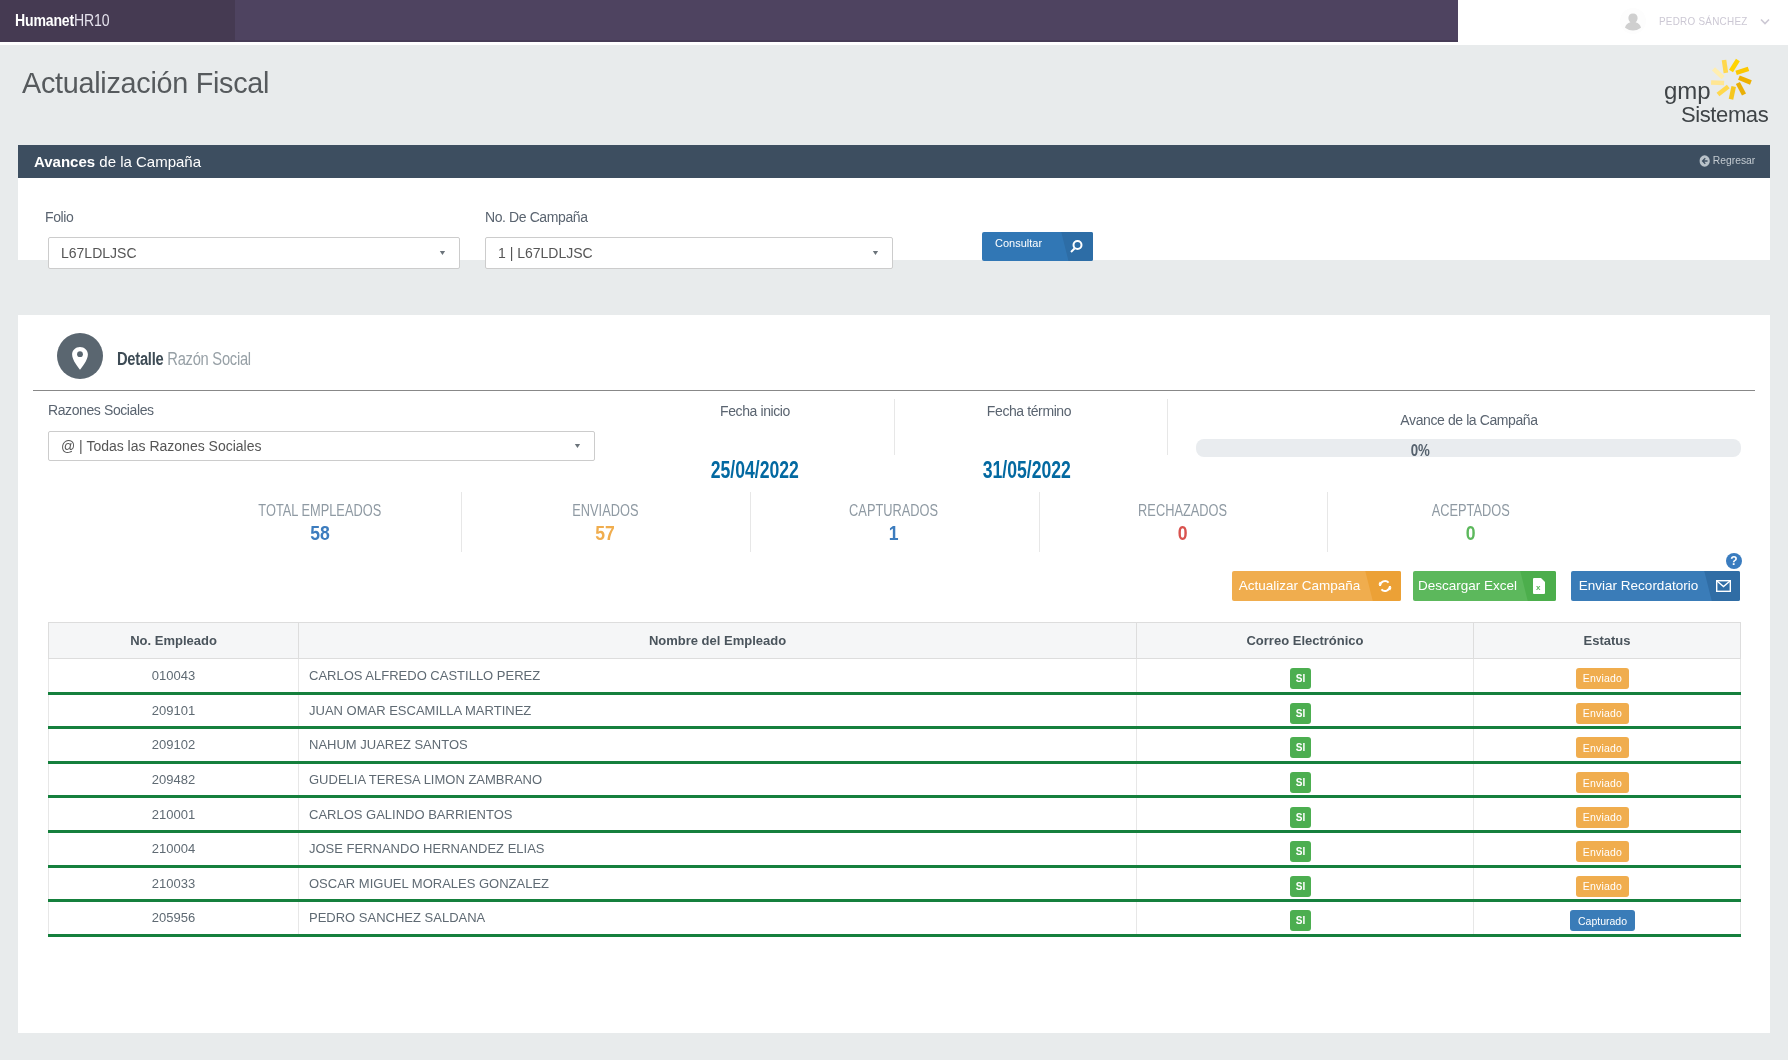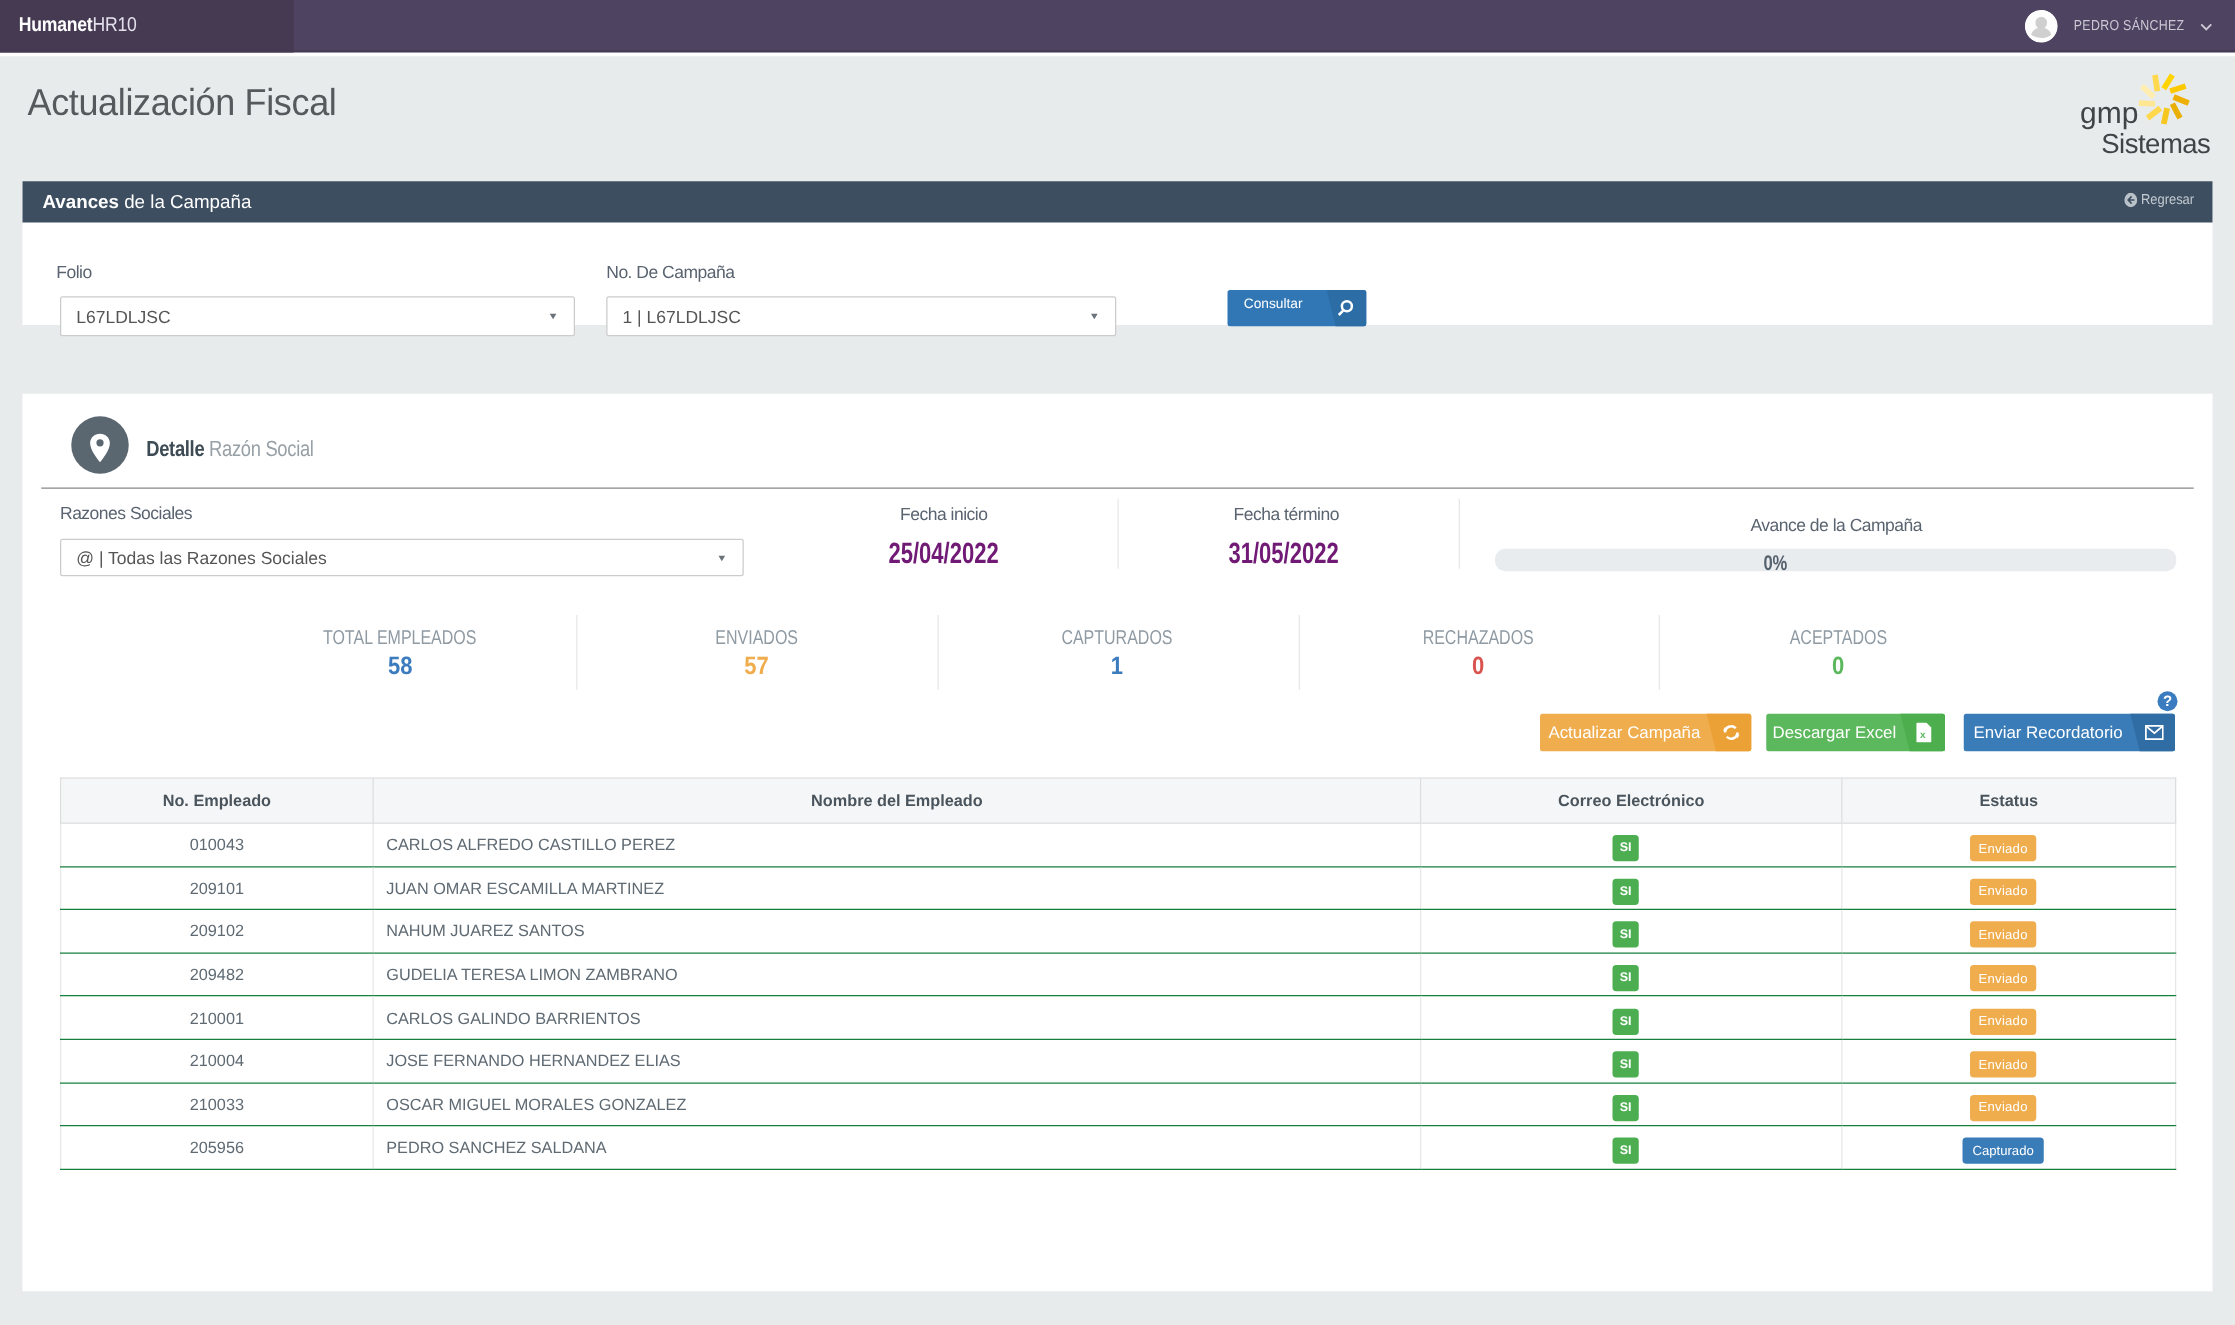--- a/index.html
+++ b/index.html
@@ -1,19 +1,19 @@
 <!DOCTYPE html>
 <html><head>
 <meta charset="utf-8">
 <style>
 * { margin:0; padding:0; box-sizing:border-box; }
 html,body { width:1788px; height:1060px; background:#fff; font-family:"Liberation Sans", sans-serif; overflow:hidden; }
 .page { position:absolute; left:0; top:45px; width:1788px; height:1015px; background:#e8ebec; }
 
-.nav { position:absolute; left:0; top:0; width:1788px; height:42px; background:#4e4360; box-shadow:inset 0 -2px 0 rgba(0,0,0,0.10); }
+.nav { position:absolute; left:0; top:0; width:1458px; height:42px; background:#4e4360; box-shadow:inset 0 -2px 0 rgba(0,0,0,0.10); }
 .nav .brandblock { position:absolute; left:0; top:0; width:235px; height:42px; background:#453a52; }
 .logo { position:absolute; left:15px; top:12px; font-size:16px; color:#fff; font-weight:bold; letter-spacing:-0.2px;}
 .logo span span { font-weight:normal; color:#e4e1ec; }
 .logo .sq { display:inline-block; transform:scaleX(0.88); transform-origin:0 50%; font-weight:bold; }
 .avatar { position:absolute; left:1620px; top:8px; width:26px; height:26px; border-radius:50%; background:#fdfdfd; overflow:hidden; }
 .uname { position:absolute; left:1659px; top:15px; font-size:11.5px; color:#ccc8d4; letter-spacing:0.3px; }
 .uname span { display:inline-block; transform:scaleX(0.86); transform-origin:0 50%; white-space:nowrap; }
 
 
 .title { position:absolute; left:22px; top:66px; font-size:30px; font-weight:300; color:#565a5d; letter-spacing:-0.3px; transform:scaleX(0.96); transform-origin:0 0; }
@@ -35,38 +35,38 @@
 .btn-consultar .iseg { position:absolute; right:-8px; top:-2px; width:36px; height:34px; background:#2d6da6; transform:skewX(14deg); }
 
 .p2 { position:absolute; left:18px; top:315px; width:1752px; height:718px; background:#fff; }
 .circ { position:absolute; width:46px; height:46px; border-radius:50%; background:#5a6670; }
 .detalle { position:absolute; left:99px; top:34px; font-size:17.5px; letter-spacing:-0.3px; color:#3d4b55; font-weight:bold; }
 .detalle span span { font-weight:normal; color:#97a0a6; }
 .detalle .w { display:inline-block; transform:scaleX(0.84); transform-origin:0 50%; font-weight:bold; white-space:nowrap; }
 .hr1 { position:absolute; left:15px; top:75px; width:1722px; height:0; border-top:1px solid #888; }
 .vdiv { position:absolute; width:0; border-left:1px solid #e7e7e7; }
 .fecha-l { position:absolute; font-size:14px; letter-spacing:-0.4px; color:#5a6470; width:200px; text-align:center; }
-.fecha-v { position:absolute; font-weight:bold; font-size:23.5px; color:#701a75; width:220px; text-align:center; }
+.fecha-v { position:absolute; font-weight:bold; font-size:23.5px; color:#0369a1; width:220px; text-align:center;margin-top:28px; }
 .fecha-v span, .stat-v span, .stat-l span, .pzero span { display:inline-block; transform:scaleX(0.75); transform-origin:50% 50%; white-space:nowrap; }
 .stat-v span { transform:scaleX(0.88); }
 .stat-l span { transform:scaleX(0.80); }
 .pzero span { transform:scaleX(0.78); }
 .pbar { position:absolute; left:1196px; top:439px; width:545px; height:18px; background:#e9ecef; border-radius:8px; }
 .pzero { position:absolute; left:1400px; top:441px; width:40px; text-align:center; font-size:17px; font-weight:bold; color:#55616d; }
 .stat-l { position:absolute; font-size:16px; color:#8f9aa3; width:290px; text-align:center; }
 .stat-v { position:absolute; font-size:20px; font-weight:bold; width:290px; text-align:center; }
 .qicon { position:absolute; left:1726px; top:553px; width:16px; height:16px; border-radius:50%; background:#3a7cbf; color:#fff; font-weight:bold; font-size:12px; text-align:center; line-height:16px; }
 .abtn { position:absolute; top:571px; height:30px; border-radius:2px; color:#fff; font-size:13.5px; overflow:hidden; }
 .abtn .t { position:absolute; left:0; right:34px; top:7px; text-align:center; }
 .abtn .iseg { position:absolute; right:-8px; top:-2px; width:40px; height:34px; transform:skewX(14deg); }
 .abtn svg { position:absolute; z-index:2; }
 
 .tbl { position:absolute; left:48px; top:622px; width:1692px; border-collapse:collapse; table-layout:fixed; }
 .tbl th { background:#f5f6f7; font-size:13px; color:#4a545c; font-weight:bold; height:36px; border:1px solid #ddd; text-align:center; }
-.tbl td { font-size:13px; color:#5f6a73; height:34.6px; border-bottom:1px solid #15803d; border-left:1px solid #e7e7e7; border-right:1px solid #e7e7e7; padding:0; }
+.tbl td { font-size:13px; color:#5f6a73; height:34.6px; border-bottom:3px solid #15803d; border-left:1px solid #e7e7e7; border-right:1px solid #e7e7e7; padding:0; }
 .tbl td.num { text-align:center; }
 .tbl td.nm { padding-left:10px; }
 .tbl td.c { text-align:center; padding-right:9px; }
 .badge { display:inline-block; border-radius:3px; color:#fff; position:relative; top:3px; }
 .b-si { font-weight:bold; }
 .b-si { background:#4cae50; font-size:10px; padding:5px 6px; }
 .b-env { background:#f0ad4e; font-size:10.5px; padding:4.5px 7px; letter-spacing:0.2px; }
 .b-cap { background:#3a7cb8; font-size:10.5px; padding:4.5px 8px; }
 </style>
 </head>

